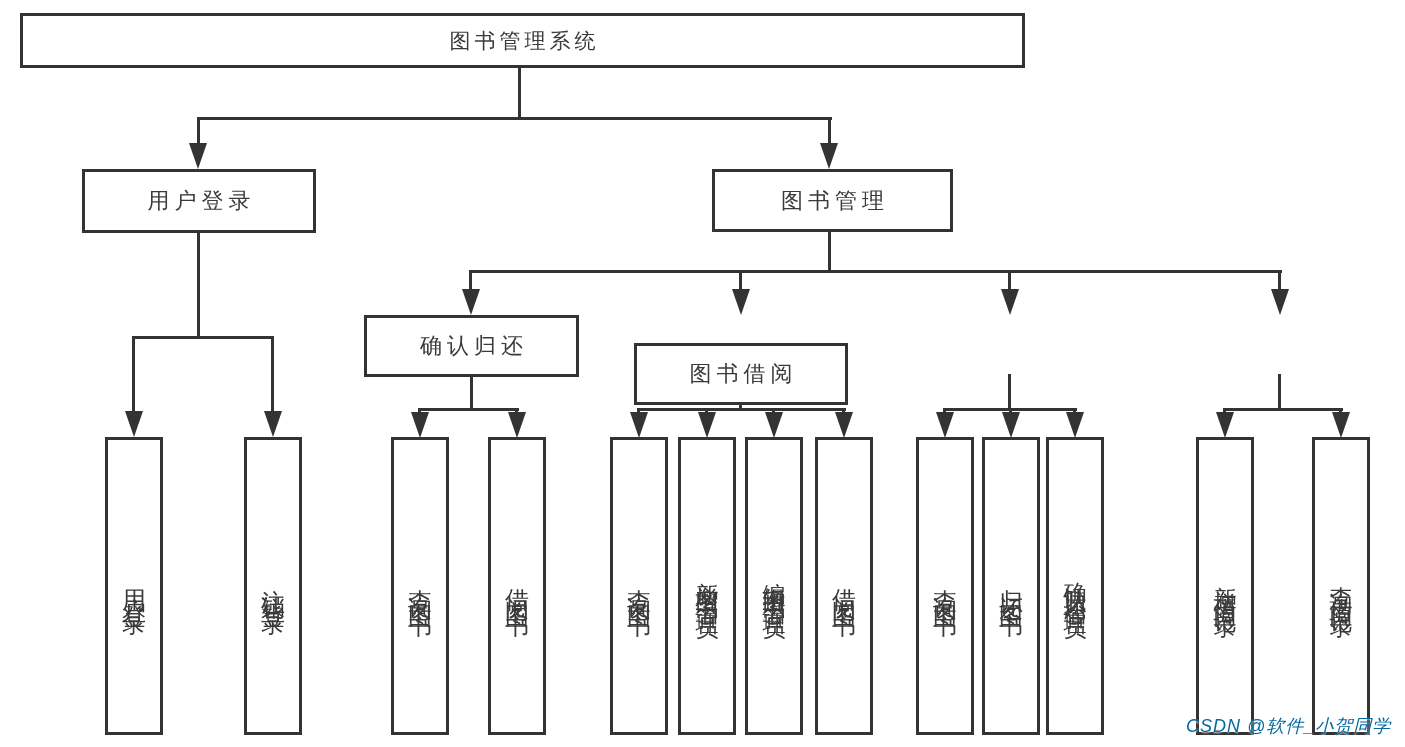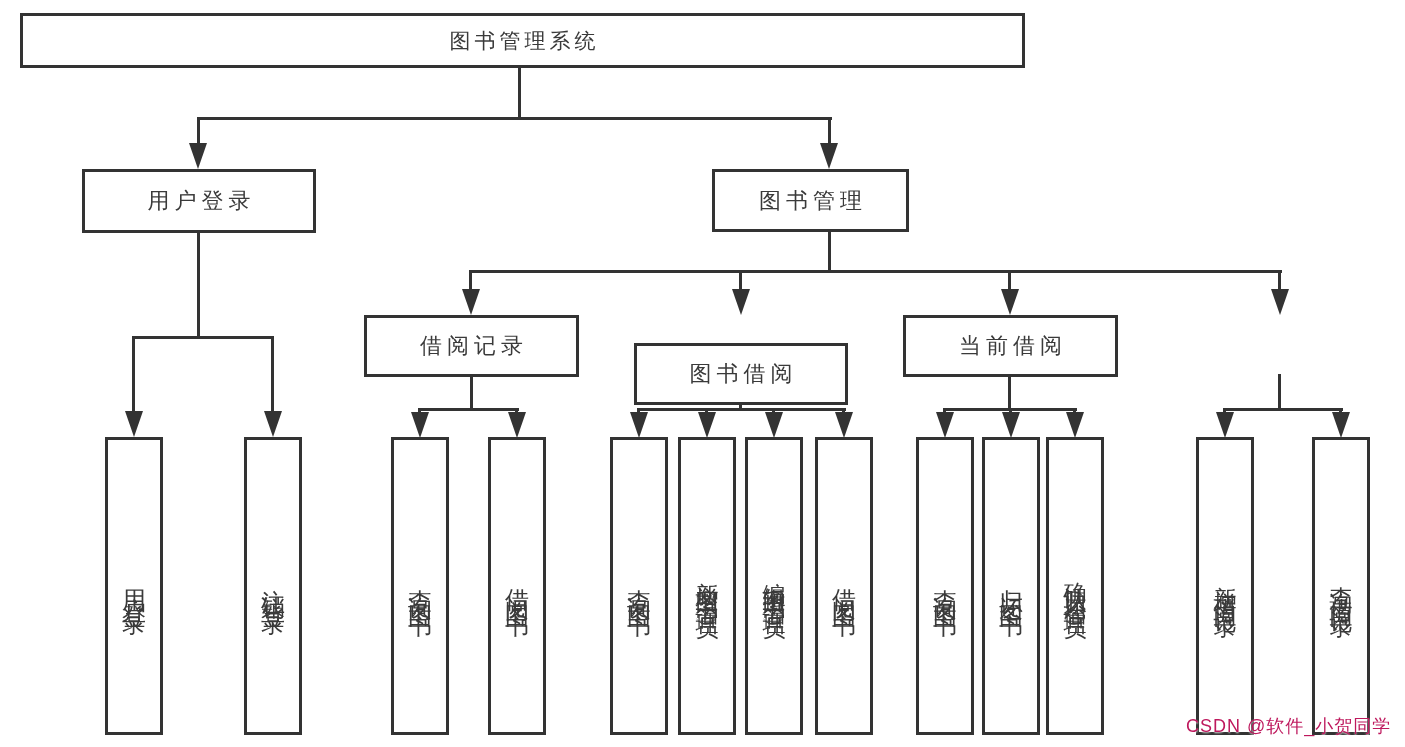--- a/index.html
+++ b/index.html
@@ -41,50 +41,48 @@
     position:absolute;width:0;height:0;z-index:1;
     border-left:9px solid transparent;
     border-right:9px solid transparent;
     border-top:26px solid #333333;
   }
   .watermark{
     position:absolute;
     left:1186px;top:714px;
     font-size:18px;
     letter-spacing:1px;
-    color:#be185d;
+    color:#0369a1;
     text-shadow:0 1px 2px rgba(255,255,255,0.9);
     z-index:5;
     white-space:nowrap;
+    font-style:italic;
   }
 </style>
 </head>
 <body>
 
 <div id="stage">
 
   <div class="node title" style="left:20px;top:13px;width:1005px;height:55px;">
     <span class="hlabel">图书管理系统</span>
   </div>
 
   <div class="node" style="left:82px;top:169px;width:234px;height:64px;">
     <span class="hlabel">用户登录</span>
   </div>
-  <div class="node" style="left:712px;top:169px;width:197px;height:63px;">
+  <div class="node" style="left:712px;top:169px;width:241px;height:63px;">
     <span class="hlabel">图书管理</span>
   </div>
 
   <div class="node" style="left:364px;top:315px;width:215px;height:62px;">
-    <span class="hlabel">借阅记录</span>
+    <span class="hlabel">确认归还</span>
   </div>
   <div class="node" style="left:634px;top:315px;width:214px;height:62px;margin-top:28px;">
     <span class="hlabel">图书借阅</span>
-  </div>
-  <div class="node" style="left:903px;top:315px;width:215px;height:62px;">
-    <span class="hlabel">当前借阅</span>
   </div>
 
   <div class="node leaf" style="left:105px;">
     <span class="vtext">用户登录</span>
   </div>
   <div class="node leaf" style="left:244px;">
     <span class="vtext">注销登录</span>
   </div>
   <div class="node leaf" style="left:391px;">
     <span class="vtext">查询图书</span>

